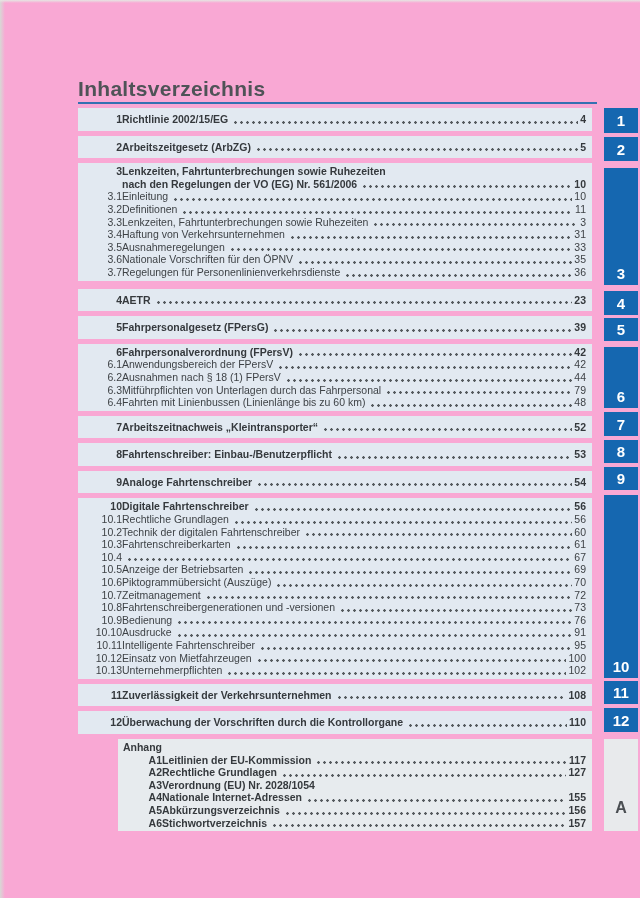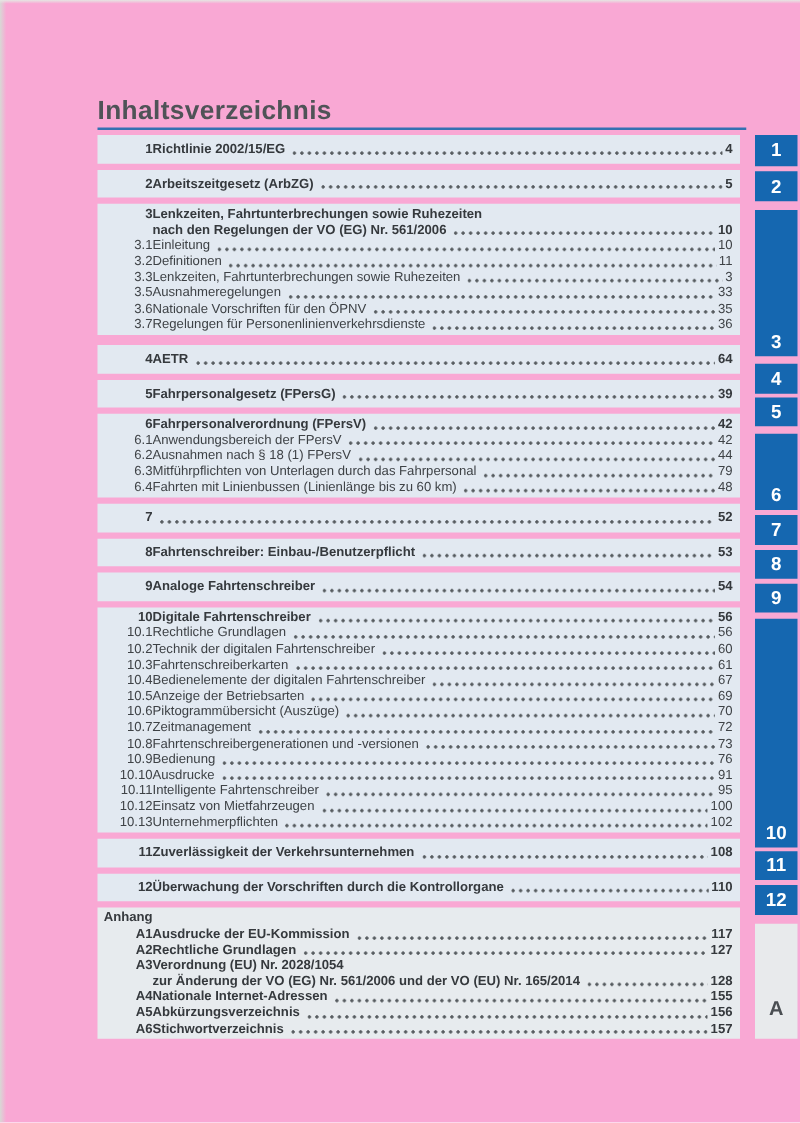--- a/index.html
+++ b/index.html
@@ -16,21 +16,21 @@
     position:absolute;left:78px;top:78px;margin:0;
     font-size:21px;font-weight:bold;color:#4f5357;letter-spacing:.3px;line-height:22px;
   }
   .rule{position:absolute;left:78px;top:102px;width:519px;height:2px;background:#3471b1;}
 
   
   .toc{position:absolute;left:78px;top:108px;width:514px;color:#3e4246;font-size:10.5px;}
   .band{background:#e2e9f1;padding:5px 6px 5px 0;margin-bottom:5px;box-sizing:border-box;}
   .band.tight{padding-top:2px;padding-bottom:2px;}
   .band.gap8{margin-bottom:8px;}
-  .band.annex{background:#e7ebee;}
+  .band.annex{background:#e7ebee;margin-left:40px;}
   .row{display:flex;align-items:baseline;line-height:12.6px;}
   .num{flex:none;width:44px;}
   .title{flex:none;white-space:nowrap;}
   .leader{
     flex:1;min-width:12px;height:3px;align-self:flex-end;margin:0 2px 2px 6px;
     background-image:radial-gradient(circle at 1.5px 1.5px,#555a5e 1.1px,rgba(0,0,0,0) 1.5px);
     background-size:6px 3px;background-repeat:repeat-x;background-position:left bottom;
   }
   .pg{flex:none;}
   .bold{font-weight:bold;color:#35393d;}
@@ -107,20 +107,26 @@
           <span class="leader"></span>
           <span class="pg">11</span>
         </div>
         <div class="row">
           <span class="num">3.3</span>
           <span class="title">Lenkzeiten, Fahrtunterbrechungen sowie Ruhezeiten</span>
           <span class="leader"></span>
           <span class="pg">3</span>
         </div>
         <div class="row">
+          <span class="num">3.4</span>
+          <span class="title">Haftung von Verkehrsunternehmen</span>
+          <span class="leader"></span>
+          <span class="pg">31</span>
+        </div>
+        <div class="row">
           <span class="num">3.5</span>
           <span class="title">Ausnahmeregelungen</span>
           <span class="leader"></span>
           <span class="pg">33</span>
         </div>
         <div class="row">
           <span class="num">3.6</span>
           <span class="title">Nationale Vorschriften für den ÖPNV</span>
           <span class="leader"></span>
           <span class="pg">35</span>
@@ -130,21 +136,21 @@
           <span class="title">Regelungen für Personenlinienverkehrsdienste</span>
           <span class="leader"></span>
           <span class="pg">36</span>
         </div>
       </div>
       <div class="band">
         <div class="row bold">
           <span class="num">4</span>
           <span class="title">AETR</span>
           <span class="leader"></span>
-          <span class="pg">64</span>
+          <span class="pg">23</span>
         </div>
       </div>
       <div class="band">
         <div class="row bold">
           <span class="num">5</span>
           <span class="title">Fahrpersonalgesetz (FPersG)</span>
           <span class="leader"></span>
           <span class="pg">39</span>
         </div>
       </div>
@@ -176,20 +182,21 @@
         <div class="row">
           <span class="num">6.4</span>
           <span class="title">Fahrten mit Linienbussen (Linienlänge bis zu 60 km)</span>
           <span class="leader"></span>
           <span class="pg">48</span>
         </div>
       </div>
       <div class="band">
         <div class="row bold">
           <span class="num">7</span>
+          <span class="title">Arbeitszeitnachweis „Kleintransporter“</span>
           <span class="leader"></span>
           <span class="pg">52</span>
         </div>
       </div>
       <div class="band">
         <div class="row bold">
           <span class="num">8</span>
           <span class="title">Fahrtenschreiber: Einbau-/Benutzerpflicht</span>
           <span class="leader"></span>
           <span class="pg">53</span>
@@ -223,21 +230,20 @@
           <span class="pg">60</span>
         </div>
         <div class="row">
           <span class="num">10.3</span>
           <span class="title">Fahrtenschreiberkarten</span>
           <span class="leader"></span>
           <span class="pg">61</span>
         </div>
         <div class="row">
           <span class="num">10.4</span>
-          <span class="title">Bedienelemente der digitalen Fahrtenschreiber</span>
           <span class="leader"></span>
           <span class="pg">67</span>
         </div>
         <div class="row">
           <span class="num">10.5</span>
           <span class="title">Anzeige der Betriebsarten</span>
           <span class="leader"></span>
           <span class="pg">69</span>
         </div>
         <div class="row">
@@ -304,39 +310,33 @@
           <span class="leader"></span>
           <span class="pg">110</span>
         </div>
       </div>
       <div class="band tight annex">
         <div class="row bold">
           <span class="num">Anhang</span>
         </div>
         <div class="row bold">
           <span class="num">A1</span>
-          <span class="title">Ausdrucke der EU-Kommission</span>
+          <span class="title">Leitlinien der EU-Kommission</span>
           <span class="leader"></span>
           <span class="pg">117</span>
         </div>
         <div class="row bold">
           <span class="num">A2</span>
           <span class="title">Rechtliche Grundlagen</span>
           <span class="leader"></span>
           <span class="pg">127</span>
         </div>
         <div class="row bold">
           <span class="num">A3</span>
           <span class="title">Verordnung (EU) Nr. 2028/1054</span>
-        </div>
-        <div class="row bold">
-          <span class="num"></span>
-          <span class="title">zur Änderung der VO (EG) Nr. 561/2006 und der VO (EU) Nr. 165/2014</span>
-          <span class="leader"></span>
-          <span class="pg">128</span>
         </div>
         <div class="row bold">
           <span class="num">A4</span>
           <span class="title">Nationale Internet-Adressen</span>
           <span class="leader"></span>
           <span class="pg">155</span>
         </div>
         <div class="row bold">
           <span class="num">A5</span>
           <span class="title">Abkürzungsverzeichnis</span>

